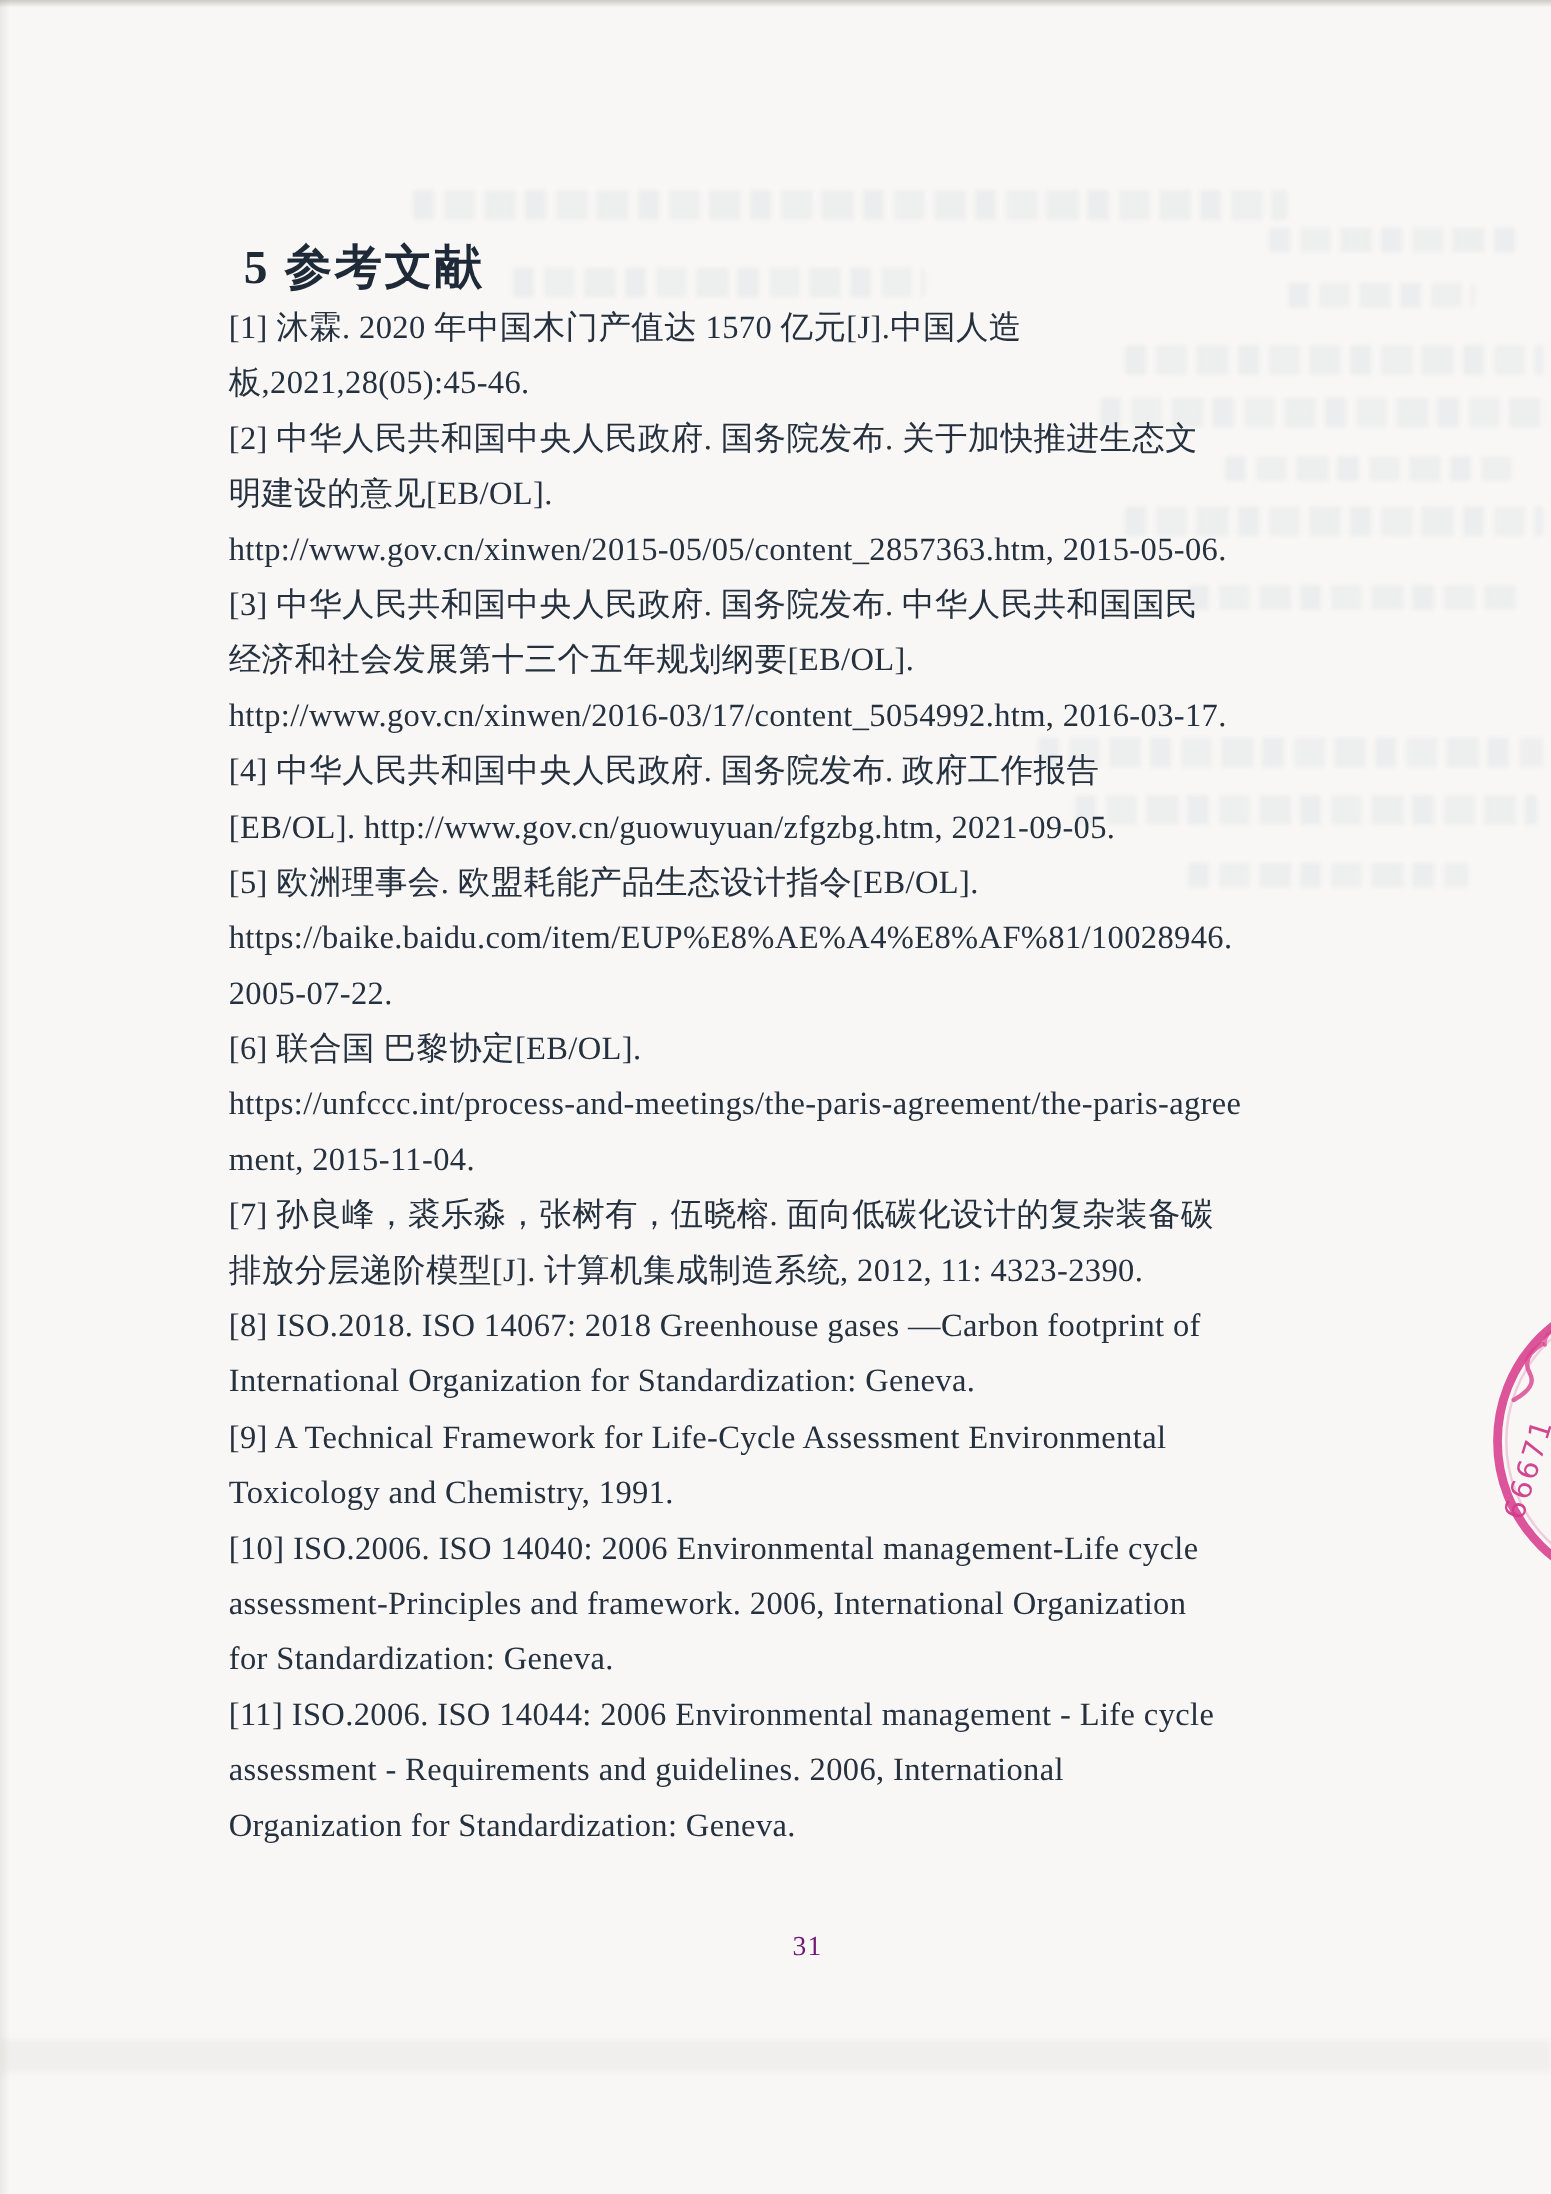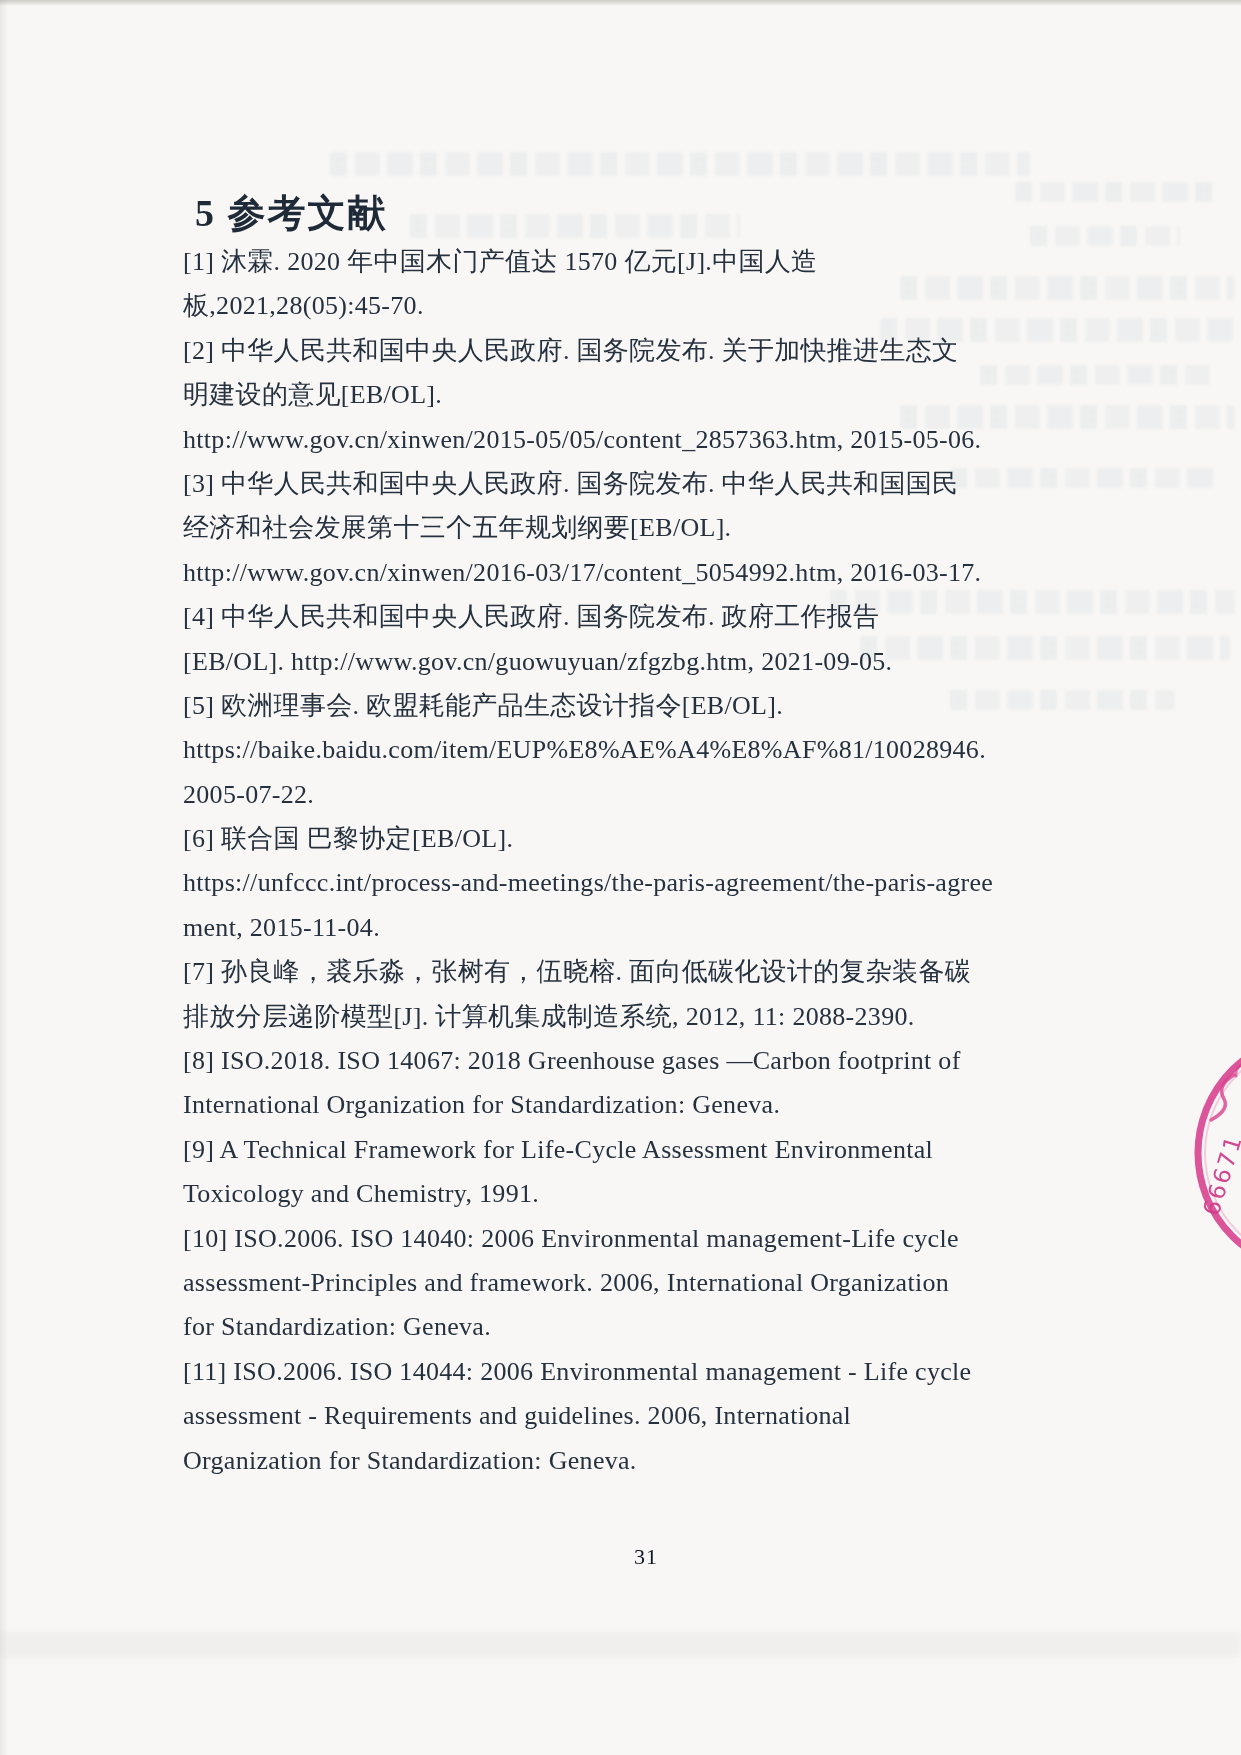--- a/index.html
+++ b/index.html
@@ -40,21 +40,21 @@
   .refs {
     position:absolute; left:183px; top:240px; width:775px;
   }
   .ref-line {
     height:44.4px; line-height:44.4px;
     font-size:26px; color:#26313f;
     white-space:pre; letter-spacing:.3px;
   }
   .page-number {
     position:absolute; left:634px; top:1544px;
-    font-size:22px; color:#0f172a; letter-spacing:1px;
+    font-size:22px; color:#701a75; letter-spacing:1px;
   }
   .stamp { position:absolute; left:1180px; top:1025px; width:140px; height:240px; }
   .stamp svg { position:absolute; left:0; top:0; }
 </style>
 </head>
 <body>
 
 <div>
 
   <div class="edge-top"></div>
@@ -73,37 +73,37 @@
     <div class="ghost" style="left:950px; top:468px; width:270px; height:20px;"></div>
     <div class="ghost" style="left:830px; top:590px; width:405px;"></div>
     <div class="ghost" style="left:860px; top:636px; width:370px;"></div>
     <div class="ghost" style="left:950px; top:690px; width:225px; height:20px;"></div>
   </div>
 
   <h1 class="heading">5 参考文献</h1>
 
   <div class="refs" id="refs">
       <div class="ref-line">[1] 沐霖. 2020 年中国木门产值达 1570 亿元[J].中国人造</div>
-      <div class="ref-line">板,2021,28(05):45-70.</div>
+      <div class="ref-line">板,2021,28(05):45-46.</div>
       <div class="ref-line">[2] 中华人民共和国中央人民政府. 国务院发布. 关于加快推进生态文</div>
       <div class="ref-line">明建设的意见[EB/OL].</div>
       <div class="ref-line">http://www.gov.cn/xinwen/2015-05/05/content_2857363.htm, 2015-05-06.</div>
       <div class="ref-line">[3] 中华人民共和国中央人民政府. 国务院发布. 中华人民共和国国民</div>
       <div class="ref-line">经济和社会发展第十三个五年规划纲要[EB/OL].</div>
       <div class="ref-line">http://www.gov.cn/xinwen/2016-03/17/content_5054992.htm, 2016-03-17.</div>
       <div class="ref-line">[4] 中华人民共和国中央人民政府. 国务院发布. 政府工作报告</div>
       <div class="ref-line">[EB/OL]. http://www.gov.cn/guowuyuan/zfgzbg.htm, 2021-09-05.</div>
       <div class="ref-line">[5] 欧洲理事会. 欧盟耗能产品生态设计指令[EB/OL].</div>
       <div class="ref-line">https://baike.baidu.com/item/EUP%E8%AE%A4%E8%AF%81/10028946.</div>
       <div class="ref-line">2005-07-22.</div>
       <div class="ref-line">[6] 联合国 巴黎协定[EB/OL].</div>
       <div class="ref-line">https://unfccc.int/process-and-meetings/the-paris-agreement/the-paris-agree</div>
       <div class="ref-line">ment, 2015-11-04.</div>
       <div class="ref-line">[7] 孙良峰，裘乐淼，张树有，伍晓榕. 面向低碳化设计的复杂装备碳</div>
-      <div class="ref-line">排放分层递阶模型[J]. 计算机集成制造系统, 2012, 11: 2088-2390.</div>
+      <div class="ref-line">排放分层递阶模型[J]. 计算机集成制造系统, 2012, 11: 4323-2390.</div>
       <div class="ref-line">[8] ISO.2018. ISO 14067: 2018 Greenhouse gases —Carbon footprint of</div>
       <div class="ref-line">International Organization for Standardization: Geneva.</div>
       <div class="ref-line">[9] A Technical Framework for Life-Cycle Assessment Environmental</div>
       <div class="ref-line">Toxicology and Chemistry, 1991.</div>
       <div class="ref-line">[10] ISO.2006. ISO 14040: 2006 Environmental management-Life cycle</div>
       <div class="ref-line">assessment-Principles and framework. 2006, International Organization</div>
       <div class="ref-line">for Standardization: Geneva.</div>
       <div class="ref-line">[11] ISO.2006. ISO 14044: 2006 Environmental management - Life cycle</div>
       <div class="ref-line">assessment - Requirements and guidelines. 2006, International</div>
       <div class="ref-line">Organization for Standardization: Geneva.</div>

